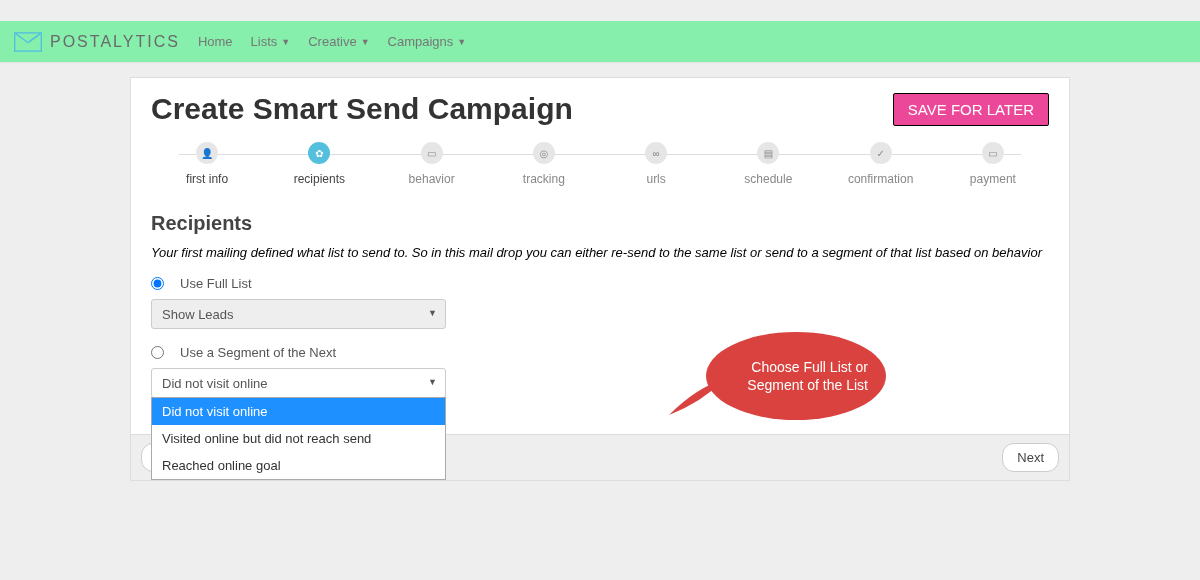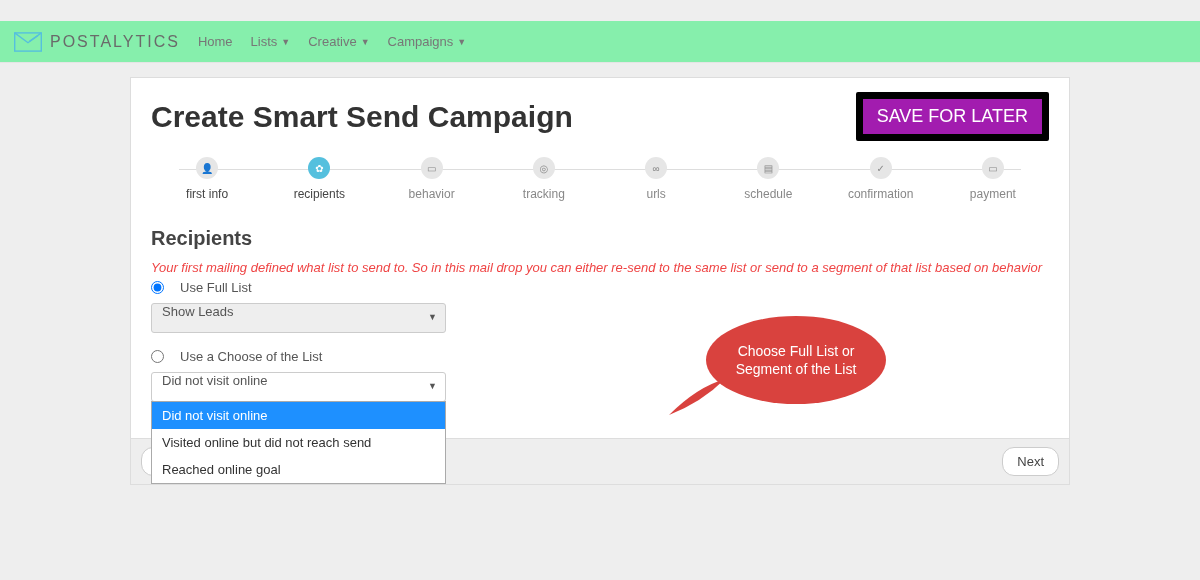--- a/index.html
+++ b/index.html
@@ -11,49 +11,49 @@
 .logo-icon { width: 28px; height: 20px; }
 .logo-text { font-weight: 400; font-size: 16px; letter-spacing: 2px; color: #6a6a6a; }
 .nav-links { display: flex; gap: 18px; }
 .nav-link { font-size: 13px; color: #777; display: flex; align-items: center; gap: 4px; cursor: pointer; }
 .caret { font-size: 9px; }
 
 
 .card { width: 940px; margin: 14px auto 0; background: #fff; border: 1px solid #ddd; position: relative; }
 .card-header { display: flex; justify-content: space-between; align-items: center; padding: 14px 20px 10px; }
 .page-title { font-size: 30px; font-weight: 600; color: #333; }
-.save-btn { background: #a21caf; color: #fff; border: 7px solid #000000; padding: 7px 14px; font-size: 18px; cursor: pointer; border-radius: 2px; }
+.save-btn { background: #ec4899; color: #fff; border: 1px solid #000000; padding: 7px 14px; font-size: 15px; cursor: pointer; border-radius: 2px; }
 
 
 .stepper { position: relative; padding: 6px 20px 14px; }
 .stepper-line { position: absolute; top: 18px; left: 48px; right: 48px; height: 1px; background: #ddd; }
 .steps { display: flex; justify-content: space-between; position: relative; }
 .step { display: flex; flex-direction: column; align-items: center; width: 12.5%; }
 .step-circle { width: 22px; height: 22px; border-radius: 50%; background: #e6e6e6; color: #888; display: flex; align-items: center; justify-content: center; font-size: 10px; margin-bottom: 8px; z-index: 1; }
 .step.done .step-circle { background: #e6e6e6; color: #333; }
 .step.active .step-circle { background: #55c0de; color: #fff; }
 .step-label { font-size: 12px; color: #888; }
 .step.done .step-label, .step.active .step-label { color: #444; }
 
 
 .body { padding: 12px 20px 20px; position: relative; }
 .section-title { font-size: 20px; font-weight: 600; color: #444; margin-bottom: 10px; }
-.helper { font-size: 13px; font-style: italic; color: #ef4444; margin-bottom: 5px; }
+.helper { font-size: 13px; font-style: italic; color: #000000; margin-bottom: 16px; }
 .radio-row { display: flex; align-items: center; gap: 16px; font-size: 13px; color: #555; margin-bottom: 8px; }
 .radio-row input { margin: 0; }
 .select-wrap { position: relative; width: 295px; margin-bottom: 16px; }
-.fake-select { width: 100%; height: 30px; background: #eeeeee; border: 1px solid #ccc; border-radius: 3px; padding: 0 24px 0 10px; font-size: 13px; color: #555; display: flex; cursor: pointer; position: relative; }
+.fake-select { width: 100%; height: 30px; background: #eeeeee; border: 1px solid #ccc; border-radius: 3px; padding: 0 24px 0 10px; font-size: 13px; color: #555; display: flex; align-items: center; cursor: pointer; position: relative; }
 .fake-select.white { background: #fff; }
 .fake-select::after { content: "▼"; position: absolute; right: 8px; top: 8px; font-size: 9px; color: #555; }
 .dropdown { position: absolute; top: 29px; left: 0; width: 100%; background: #fff; border: 1px solid #aaa; z-index: 5; }
 .dropdown-item { padding: 6px 10px; font-size: 13px; color: #333; cursor: pointer; }
 .dropdown-item.selected { background: #1e90ff; color: #fff; }
 
 
-.callout { position: absolute; left: 575px; top: 238px; width: 180px; height: 88px; background: #d9423e; border-radius: 50%; color: #fff; font-size: 14px; display: flex; align-items: center; justify-content: center; text-align: center; padding: 0 18px; line-height: 1.3; }
+.callout { position: absolute; left: 575px; top: 254px; width: 180px; height: 88px; background: #d9423e; border-radius: 50%; color: #fff; font-size: 14px; display: flex; align-items: center; justify-content: center; text-align: right; padding: 0 18px; line-height: 1.3; }
 .callout-tail { position: absolute; left: 536px; top: 299px; width: 60px; height: 40px; }
 
 
 .footer { background: #eeeeee; border-top: 1px solid #ddd; padding: 8px 10px; display: flex; justify-content: space-between; }
 .nav-btn { background: #fff; border: 1px solid #ccc; padding: 6px 14px; font-size: 13px; color: #444; cursor: pointer; border-radius: 12px; }
 </style>
 </head>
 <body>
 
 <div class="topnav">
@@ -137,21 +137,21 @@
       <span>Use Full List</span>
     </label>
     <div class="select-wrap">
       <div class="fake-select">
         <span>Show Leads</span>
       </div>
     </div>
 
     <label class="radio-row">
       <input type="radio" name="listmode" style="">
-      <span>Use a Choose of the List</span>
+      <span>Use a Segment of the Next</span>
     </label>
     <div class="select-wrap">
       <div class="fake-select white">
         <span>Did not visit online</span>
       </div>
       <div class="dropdown">
         <div class="dropdown-item selected">Did not visit online</div>
         <div class="dropdown-item">Visited online but did not reach send</div>
         <div class="dropdown-item">Reached online goal</div>
       </div>

